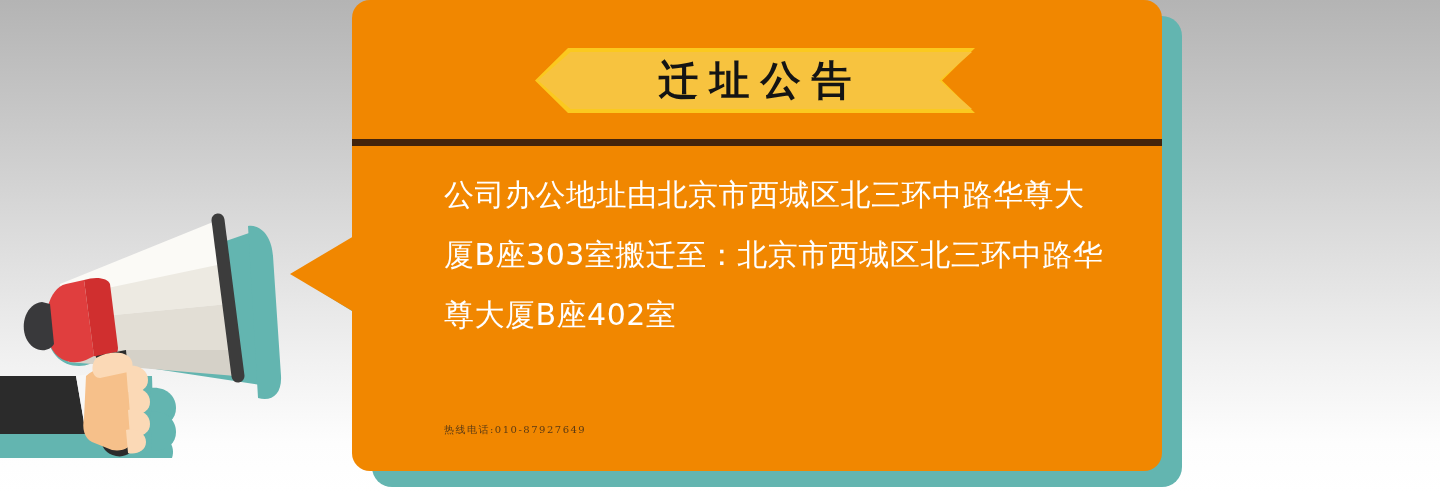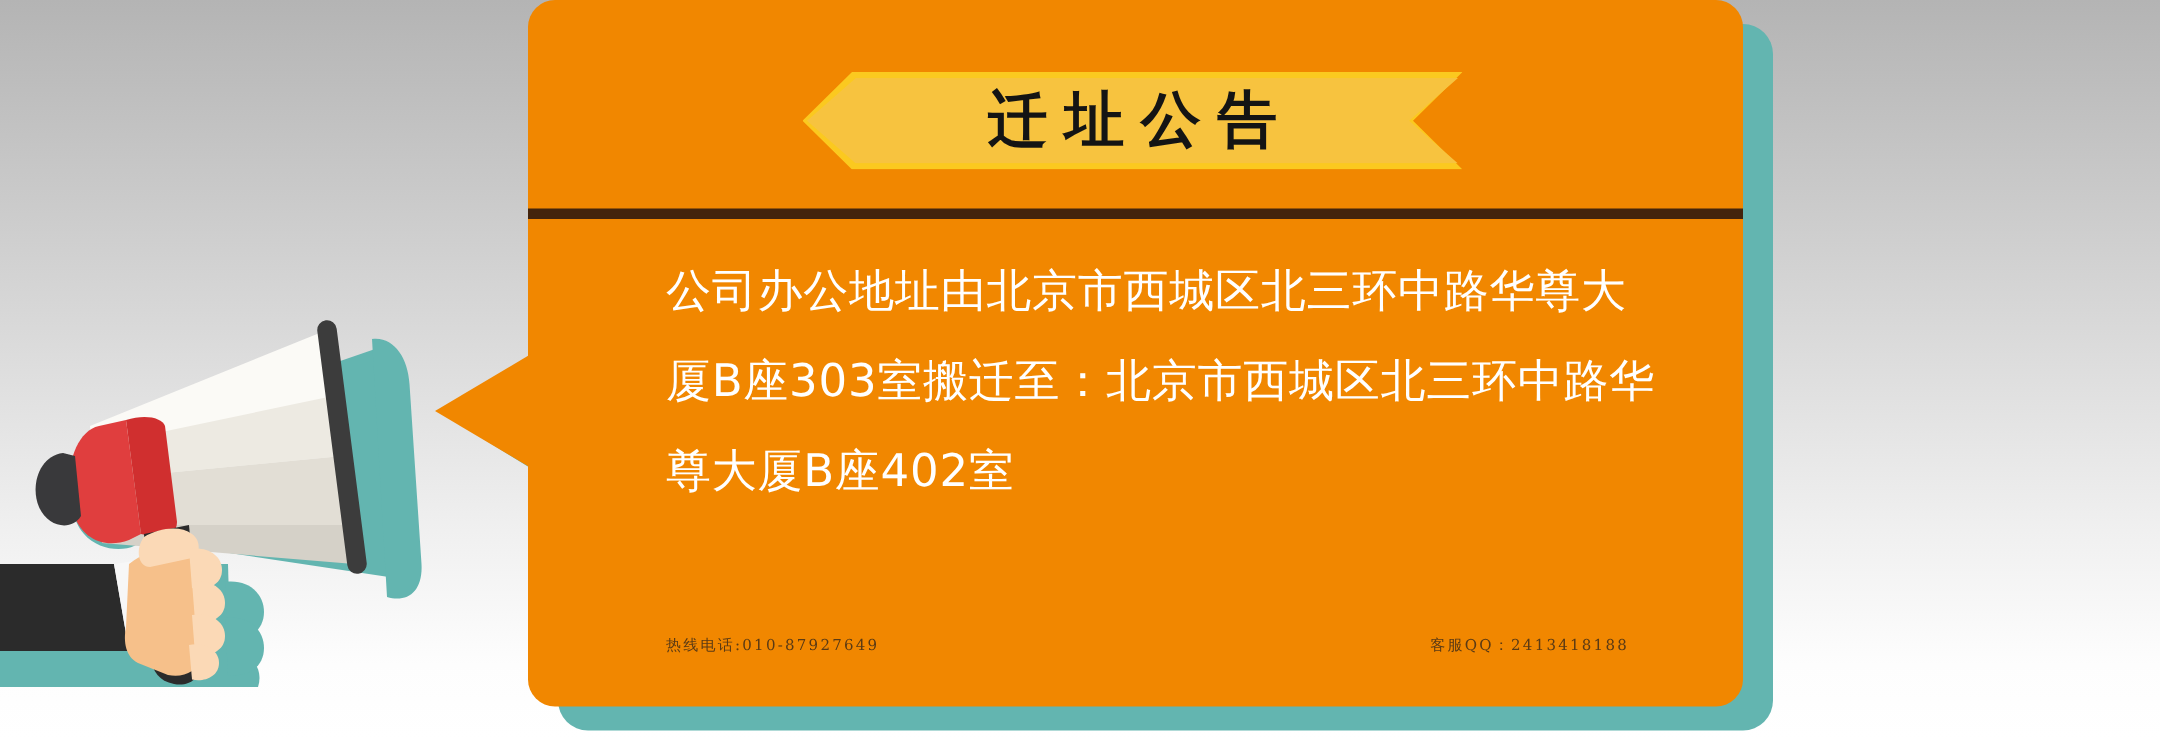--- a/index.html
+++ b/index.html
@@ -168,21 +168,20 @@
     <div class="banner-fill"></div>
     <div class="banner-title">迁址公告</div>
   </div>
 
   <div class="divider"></div>
 
   <div class="body-copy">公司办公地址由北京市西城区北三环中路华尊大厦B座303室搬迁至：北京市西城区北三环中路华尊大厦B座402室</div>
 
   <div class="footer">
     <span class="contact-phone">热线电话:010-87927649</span>
-    <span class="contact-qq">客服QQ：2413418188</span>
   </div>
 
   <div class="megaphone">
     <svg width="370" height="312" viewBox="0 0 370 312" xmlns="http://www.w3.org/2000/svg">
 
       <g>
         <path d="M78 112 L252 52 L268 206 L96 180 Z" fill="#63b5b0"></path>
         <path d="M248 46 C262 44 272 58 273 76 L281 196 C282 214 272 222 258 218 Z" fill="#63b5b0"></path>
         <path d="M60 118 C44 126 42 160 56 176 C68 190 92 188 96 178 L92 120 Z" fill="#63b5b0"></path>
         <path d="M0 250 L120 250 L150 252 C168 254 176 266 172 278 L0 278 Z" fill="#63b5b0"></path>

